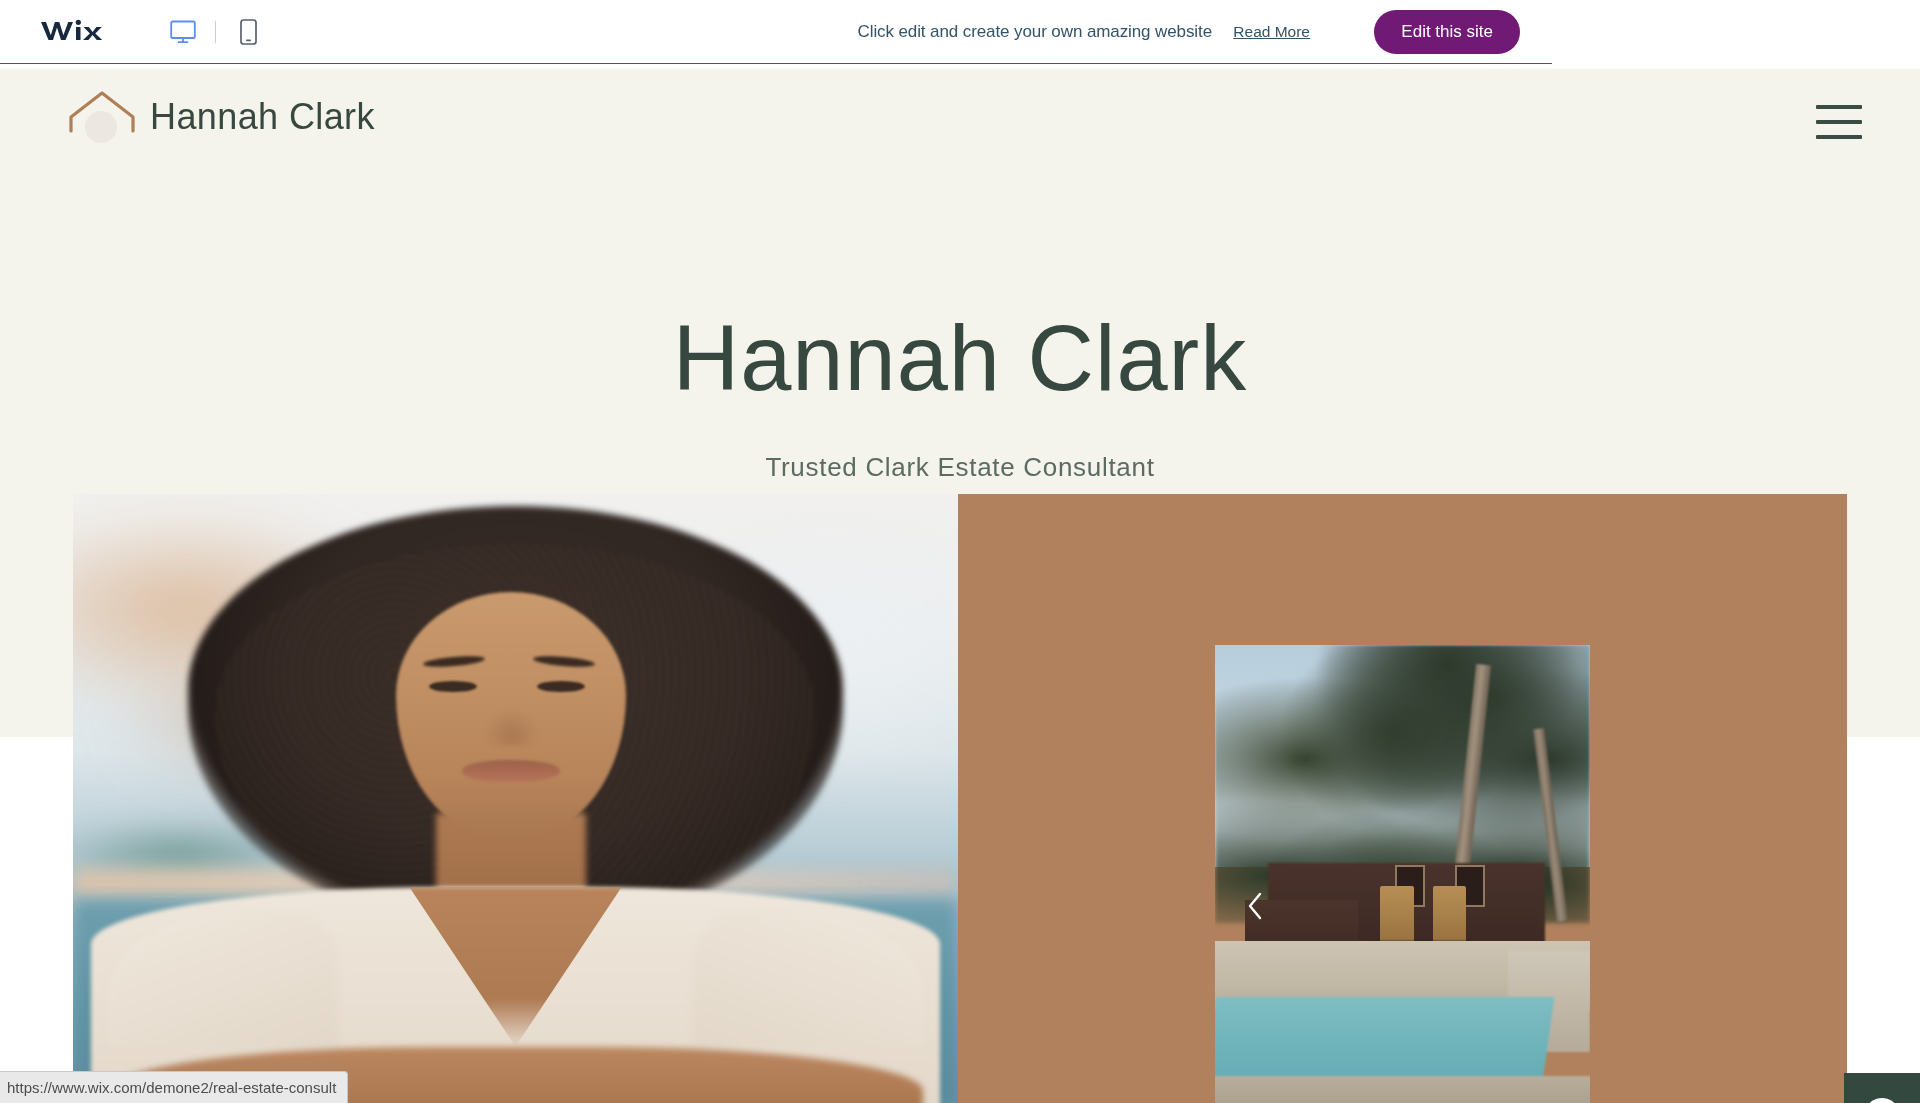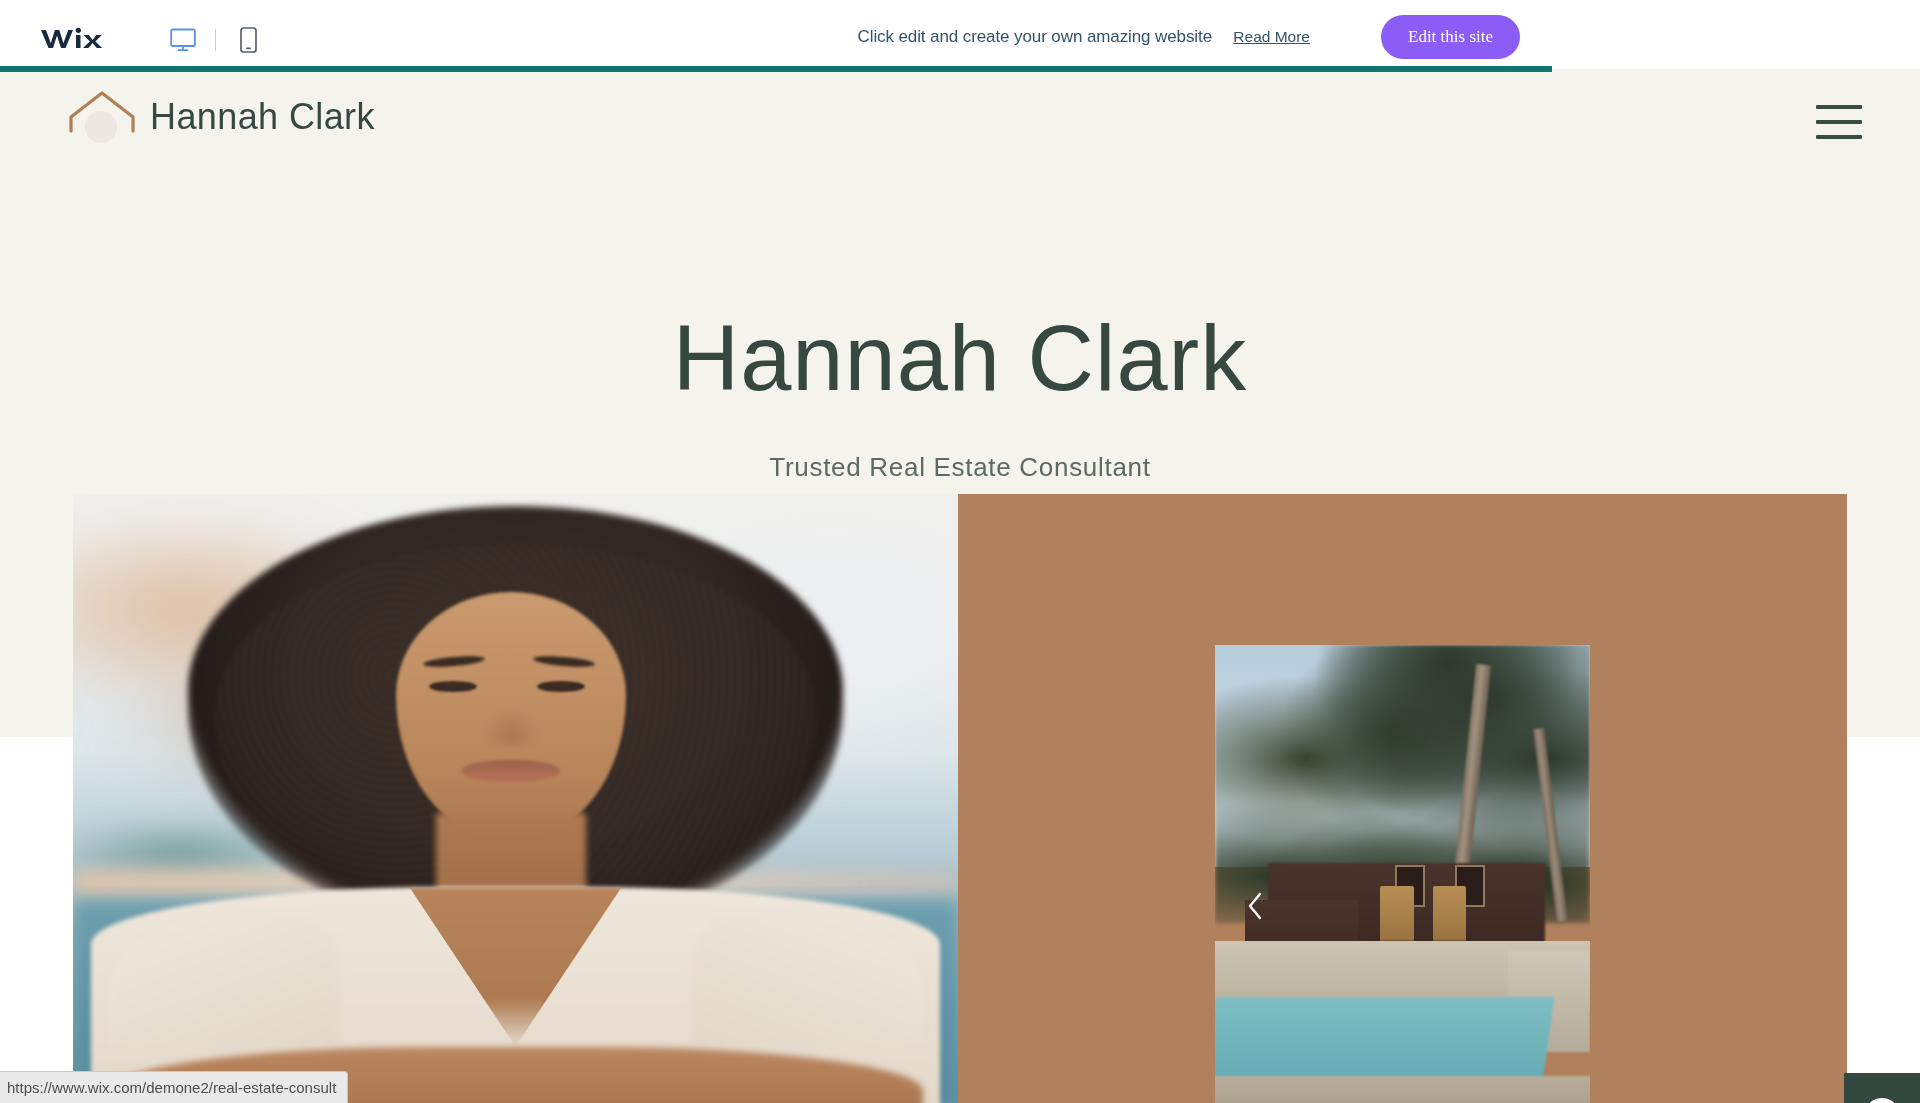--- a/index.html
+++ b/index.html
@@ -5,24 +5,24 @@
   * { box-sizing: border-box; margin: 0; padding: 0; }
   html, body {
     width: 1920px; height: 1103px;
     overflow: hidden;
     background: #ffffff;
     font-family: "Liberation Sans", sans-serif;
   }
 
   
   .wix-bar {
-    position: absolute; left: 0; top: 8px;
+    position: absolute; left: 0; top: 0;
     width: 1552px; height: 64px;
     background: #ffffff;
-    border-bottom: 6px solid #0f766e;
+    border-bottom: 1px solid #0f766e;
     display: flex; align-items: center;
     z-index: 60;
   }
   .wix-logo {
     position: absolute; left: 37px; top: 14px;
     width: 70px; height: 34px;
     display: flex; align-items: center; justify-content: center;
   }
   .device-group {
     position: absolute; left: 160px; top: 12px;
@@ -49,24 +49,24 @@
     position: absolute; right: 242px; top: 50%;
     transform: translateY(-50%);
     font-size: 15.5px; color: #32536a;
     text-decoration: underline;
     white-space: nowrap; cursor: pointer; text-align: center;
   }
   .edit-site-btn {
     position: absolute; right: 32px; top: 50%;
     transform: translateY(-50%);
     height: 44px; padding: 0 27px;
-    background: #8b5cf6;
+    background: #701a75;
     border: none; border-radius: 22px;
     color: #ffffff; font-size: 17px;
-    font-family: Liberation Serif, serif;
+    font-family: Liberation Sans, sans-serif;
     cursor: pointer; white-space: nowrap;
     display: flex; align-items: center; justify-content: center;
   }
 
   
   .site {
     position: absolute; left: 0; top: 69px;
     width: 1920px; height: 1039px;
     background: #ffffff;
     overflow: hidden;
@@ -459,21 +459,21 @@
     </div>
 
     <div class="hamburger">
       <span></span>
       <span></span>
       <span></span>
     </div>
   </div>
 
   <div class="hero-title">Hannah Clark</div>
-  <div class="hero-sub">Trusted Real Estate Consultant</div>
+  <div class="hero-sub">Trusted Clark Estate Consultant</div>
 
   <div class="band">
 
     <div class="portrait-wrap">
       <div class="pf-bg"></div>
       <div class="pf-blur1"></div>
       <div class="pf-blur2"></div>
       <div class="pf-blur3"></div>
       <div class="pf-green"></div>
       <div class="pf-rail"></div>

